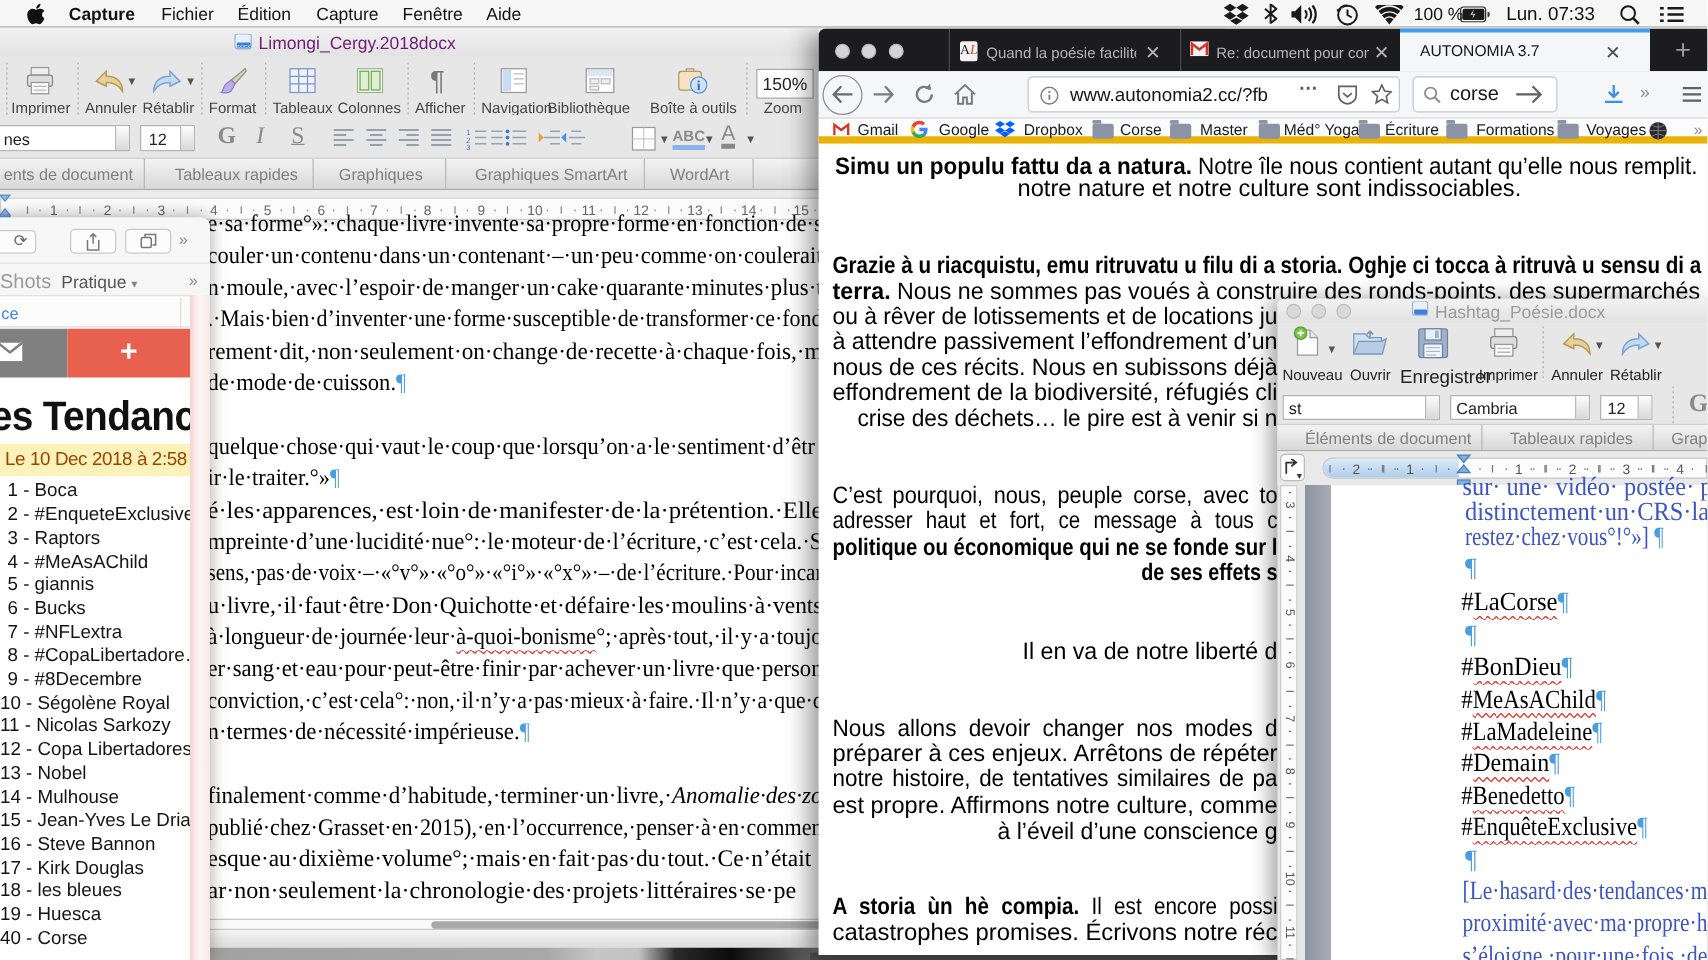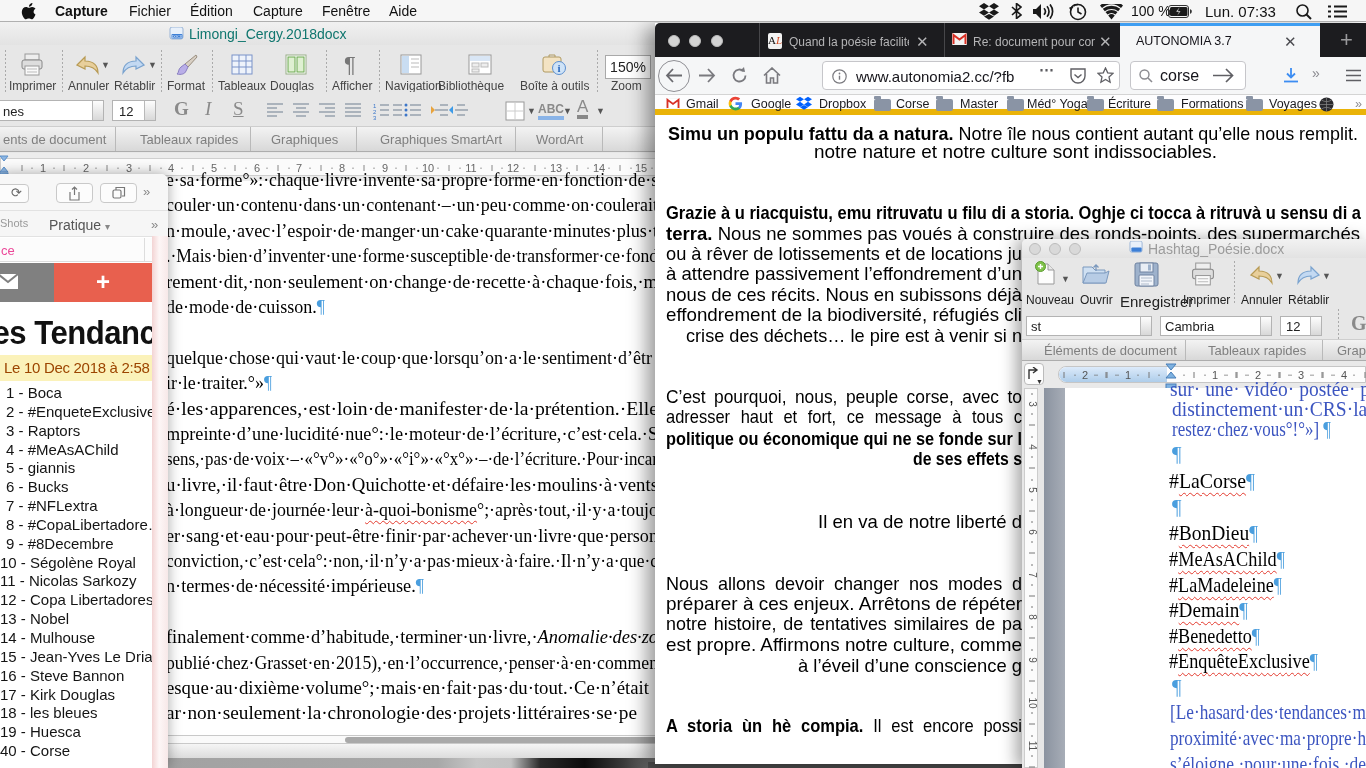--- a/index.html
+++ b/index.html
@@ -5,21 +5,21 @@
 html,body{width:1366px;height:768px;overflow:hidden;background:#fff;font-family:"Liberation Sans",sans-serif}
 #scr{position:relative;width:1366px;height:768px;overflow:hidden}
 .ab{position:absolute}
 
 #menu{left:0;top:0;width:1366px;height:22px;background:#f6f6f6;border-bottom:1px solid #b0b0b0;z-index:9;font-size:14px;color:#111}
 #menu .mi{position:absolute;top:3px}
 
 #strips{left:0;top:740px;width:1366px;height:28px;z-index:0;background:#888}
 
 #w1{left:0;top:22px;width:980px;height:736px;z-index:1;background:#e7e7e7}
-#w1 .title{position:absolute;left:169px;top:4px;color:#0f766e;font-size:14px}
+#w1 .title{position:absolute;left:187px;top:4px;color:#701a75;font-size:14px}
 .tbar{position:absolute;left:0;top:0;width:100%;height:23px;background:linear-gradient(#f1f1f1,#e3e3e3)}
 .lbl{position:absolute;font-size:12px;color:#444;top:57px;white-space:nowrap}
 .dsep{position:absolute;top:28px;height:58px;width:1px;background-image:linear-gradient(#aaa 50%,transparent 50%);background-size:1px 4px}
 
 .ribbon{position:absolute;left:0;width:100%;height:26px;background:linear-gradient(#f3f3f3,#d8d8d8);border-top:1px solid #cecece;border-bottom:1px solid #adadad;color:#7f7f7f;font-size:13px}
 .ribbon .rt{position:absolute;top:5px;white-space:nowrap}
 .ribbon .rs{position:absolute;top:0;width:1px;height:100%;background:#b9b9b9}
 
 .ruler{position:absolute;left:0;width:100%;height:28px;background:#ececec}
 
@@ -55,21 +55,21 @@
           <rect x="1" y="0" width="13" height="12" rx="2" fill="#e8f0fa" stroke="#9ab4d6"></rect>
           <rect x="2.5" y="7" width="11" height="4.5" rx="1" fill="#3d7fd6"></rect>
           <text x="8" y="11" font-size="3.5" fill="#fff" text-anchor="middle" font-family="Liberation Sans">DOCX</text>
         </svg> Limongi_Cergy.2018docx</div>
 
  <span class="lbl" style="left:9px">Imprimer</span>
  <span class="lbl" style="left:68px">Annuler</span>
  <span class="lbl" style="left:114px">Rétablir</span>
  <span class="lbl" style="left:167px">Format</span>
  <span class="lbl" style="left:218px">Tableaux</span>
- <span class="lbl" style="left:270px">Douglas</span>
+ <span class="lbl" style="left:270px">Colonnes</span>
  <span class="lbl" style="left:332px">Afficher</span>
  <span class="lbl" style="left:385px">Navigation</span>
  <span class="lbl" style="left:438px">Bibliothèque</span>
  <span class="lbl" style="left:520px">Boîte à outils</span>
  <span class="lbl" style="left:611px">Zoom</span>
  <div class="dsep" style="left:5px"></div>
       <div class="dsep" style="left:62px"></div>
       <div class="dsep" style="left:161px"></div>
       <div class="dsep" style="left:212px"></div>
       <div class="dsep" style="left:326px"></div>
@@ -311,25 +311,25 @@
       </svg>
  <div class="ab" style="left:100px;top:9px;width:37px;height:20px;border:1px solid #c9c9c9;border-radius:4px;background:#fcfcfc"></div>
  <svg class="ab" style="left:112px;top:12px" width="14" height="13" viewBox="0 0 14 13">
         <g fill="none" stroke="#777" stroke-width="1.2">
           <rect x="1" y="4" width="8" height="8" rx="1.5"></rect>
           <path d="M4 4V1.5h8.5V10H10"></path>
         </g>
       </svg>
  <span class="ab" style="left:143px;top:10px;font-size:13px;color:#888;letter-spacing:-2px">»</span>
  <div class="ab" style="left:0;top:36px;width:168px;height:27px;background:#f6f6f6;border-top:1px solid #e2e2e2;border-bottom:1px solid #e2e2e2"></div>
- <span class="ab" style="left:0px;top:43px;font-size:11px;color:#9a9a9a">Shots</span>
+ <span class="ab" style="left:0px;top:43px;font-size:16px;color:#9a9a9a">Shots</span>
  <span class="ab" style="left:49px;top:43px;font-size:14px;color:#555">Pratique <span style="font-size:10px;color:#888">▾</span></span>
  <span class="ab" style="left:151px;top:43px;font-size:13px;color:#888;letter-spacing:-2px">»</span>
  <div class="ab" style="left:0;top:64px;width:168px;height:24px;background:#fcfcfc;border-bottom:1px solid #ddd"></div>
- <span class="ab" style="left:1px;top:69px;font-size:13px;color:#ec4899">ce</span>
+ <span class="ab" style="left:1px;top:69px;font-size:13px;color:#3b82f6">ce</span>
  <div class="ab" style="left:144px;top:64px;width:24px;height:24px;border-left:1px solid #ddd;color:#999;font-size:17px;text-align:center;line-height:23px">+</div>
  <div class="ab" style="left:0;top:89px;width:54px;height:39px;background:#808080"></div>
  <svg class="ab" style="left:-2px;top:100px" width="20" height="15" viewBox="0 0 20 15">
         <rect width="20" height="15" fill="#fff"></rect>
         <path d="M0 0l10 8L20 0" fill="none" stroke="#808080" stroke-width="2"></path>
       </svg>
  <div class="ab" style="left:54px;top:89px;width:98px;height:39px;background:#e8604e;color:#fff;font-size:24px;font-weight:bold;text-align:center;line-height:37px">+</div>
  <div class="ab" id="whead" style="left:-26px;top:140px;font-size:33px;font-weight:bold;color:#111;letter-spacing:-.5px;white-space:nowrap;transform:scaleX(0.9412);transform-origin:0 50%">Les Tendances</div>
  <div class="ab" style="left:0;top:181px;width:152px;height:26px;background:#fbf2ba"></div>
  <span class="ab" style="left:4px;top:185px;font-size:15px;color:#9c4500;white-space:nowrap;letter-spacing:-0.3px">Le 10 Dec 2018 à 2:58 (</span>
@@ -479,20 +479,21 @@
   <div class="bl" id="b10" style="left:11px;top:291px;word-spacing:7px;transform:scaleX(0.8665);transform-origin:0 50%">adresser haut et fort, ce message à tous c</div>
   <div class="bl" id="b11" style="left:11px;top:313px;font-weight:bold;transform:scaleX(0.8581);transform-origin:0 50%">politique ou économique qui ne se fonde sur l</div>
   <div class="bl" id="b12" style="left:258px;top:333px;font-weight:bold;transform:scaleX(0.8323);transform-origin:0 50%">de ses effets s</div>
   <div class="bl" id="b13" style="left:163px;top:396px;transform:scaleX(0.9754);transform-origin:0 50%">Il en va de notre liberté d</div>
   <div class="bl" id="b14" style="left:11px;top:458px;word-spacing:5px;transform:scaleX(0.9511);transform-origin:0 50%">Nous allons devoir changer nos modes d</div>
   <div class="bl" id="b15" style="left:11px;top:478px;transform:scaleX(0.9972);transform-origin:0 50%">préparer à ces enjeux. Arrêtons de répéter</div>
   <div class="bl" id="b16" style="left:11px;top:498px;word-spacing:2px;transform:scaleX(0.9432);transform-origin:0 50%">notre histoire, de tentatives similaires de pa</div>
   <div class="bl" id="b17" style="left:11px;top:519px;transform:scaleX(0.9925);transform-origin:0 50%">est propre. Affirmons notre culture, comme</div>
   <div class="bl" id="b18" style="left:143px;top:540px;transform:scaleX(0.9684);transform-origin:0 50%">à l’éveil d’une conscience g</div>
   <div class="bl" id="b19" style="left:11px;top:600px;word-spacing:6px;transform:scaleX(0.8694);transform-origin:0 50%"><b>A storia ùn hè compia.</b> Il est encore possi</div>
+  <div class="bl" id="b20" style="left:11px;top:621px;transform:scaleX(1.0033);transform-origin:0 50%">catastrophes promises. Écrivons notre réc</div>
  </div>
 </div>
 
 <div id="ht" class="ab">
  <div class="ab" style="left:0;top:0;width:344px;height:19px;background:linear-gradient(#f2f2f2,#e2e2e2);border-radius:5px 0 0 0"></div>
  <div class="tl" style="left:7px;top:4px"></div>
       <div class="tl" style="left:27px;top:4px"></div>
       <div class="tl" style="left:47px;top:4px"></div>
  <div class="ab" style="left:107px;top:2px"><svg width="15" height="14" viewBox="0 0 16 15">
           <rect x="1" y="0" width="13" height="12" rx="2" fill="#e8f0fa" stroke="#9ab4d6"></rect>

